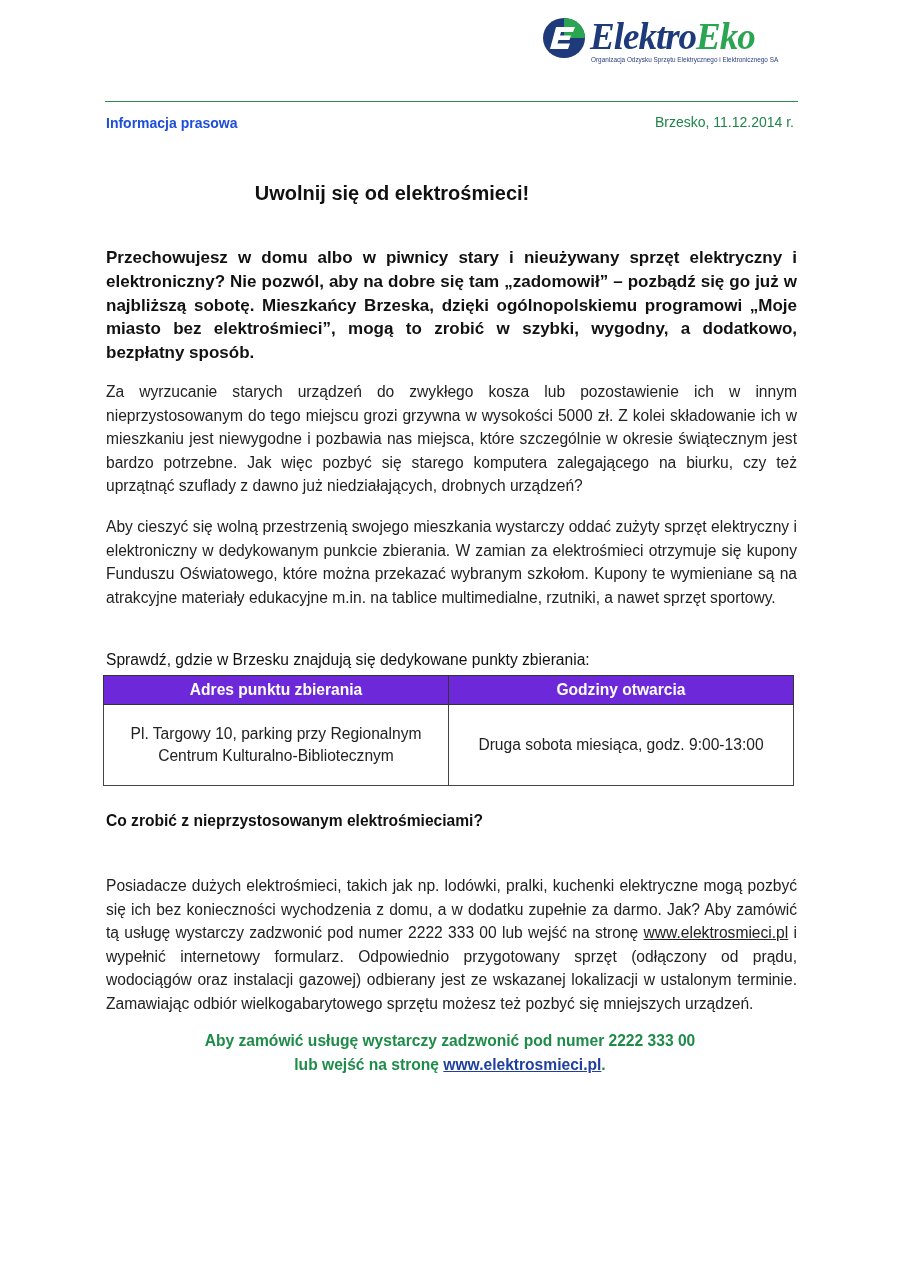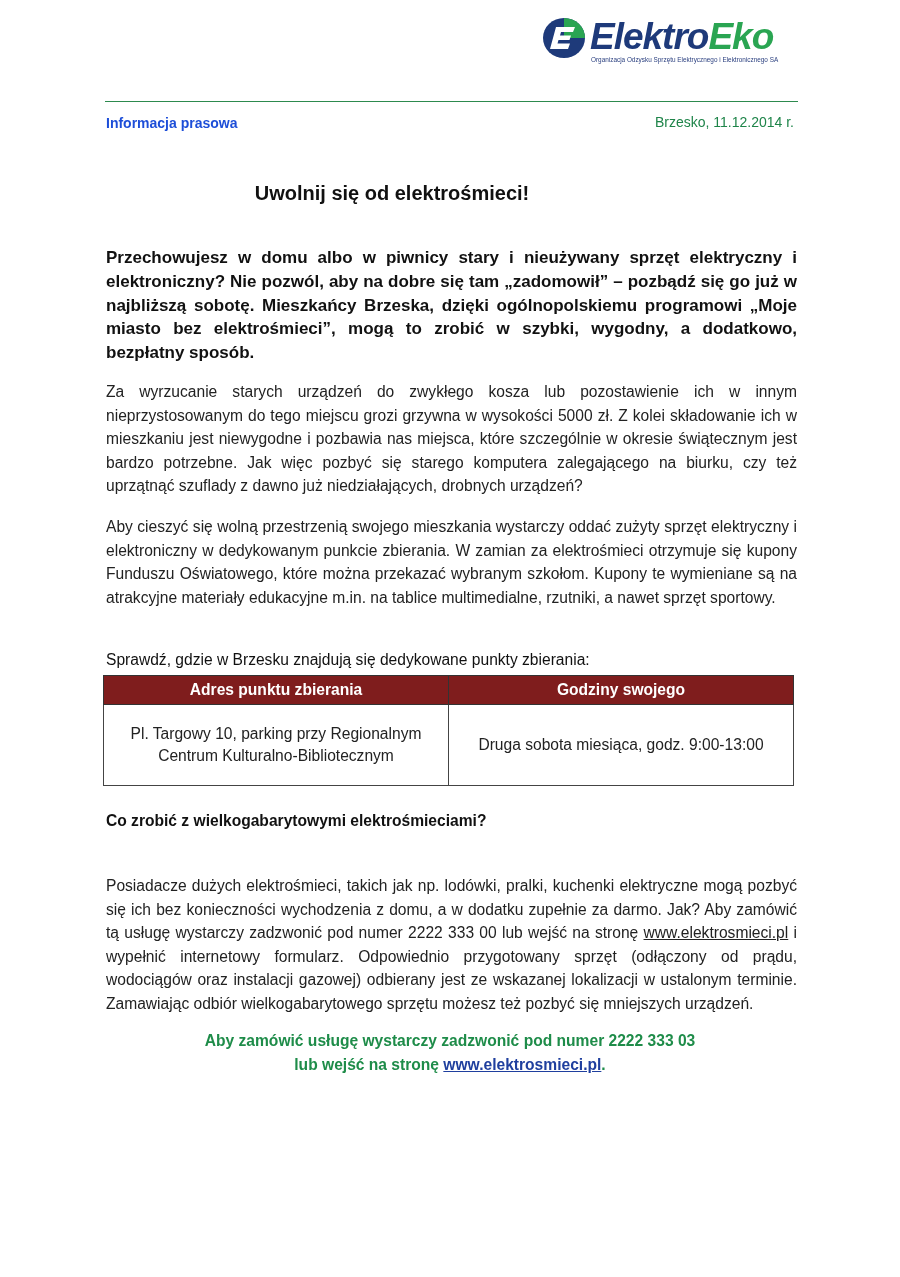--- a/index.html
+++ b/index.html
@@ -1,33 +1,33 @@
 <!DOCTYPE html>
 <html><head>
 <meta charset="utf-8">
 <style>
   html, body { margin: 0; padding: 0; background: #ffffff; }
   body { width: 900px; height: 1277px; position: relative; overflow: hidden; font-family: "Liberation Sans", sans-serif; color: #1a1a1a; }
   .logo { position: absolute; left: 542px; top: 14px; width: 270px; height: 56px; }
   .logo-mark { position: absolute; left: 0; top: 2px; width: 44px; height: 44px; }
-  .logo-word { position: absolute; left: 48px; top: 0px; font-family: Liberation Sans, sans-serif; font-weight: bold; font-style: italic; font-size: 37px; letter-spacing: -1px; line-height: 46px; }
+  .logo-word { position: absolute; left: 48px; top: 0px; font-family: Liberation Serif, serif; font-weight: bold; font-style: italic; font-size: 37px; letter-spacing: -1px; line-height: 46px; }
   .logo-word .elektro { color: #1e3a7a; }
   .logo-word .eko { color: #2aa552; }
   .logo-sub { position: absolute; left: 49px; top: 42px; font-size: 6.4px; color: #2a3f7f; white-space: nowrap; }
   .rule { position: absolute; left: 105px; top: 101px; width: 693px; height: 0; border-top: 1.5px solid #2d8a4e; }
   .hdr-left { position: absolute; left: 106px; top: 115px; font-size: 14px; font-weight: bold; color: #1d4ed8; }
   .hdr-right { position: absolute; right: 106px; top: 114px; font-size: 14px; font-weight: normal; color: #1e8449; }
   .title { position: absolute; left: 0; width: 784px; top: 182px; text-align: center; font-size: 20px; font-weight: bold; color: #111; }
   .para { position: absolute; left: 106px; width: 691px; font-size: 15.6px; line-height: 23.5px; text-align: justify; color: #222; }
   .lead { top: 246px; font-weight: bold; font-size: 17px; line-height: 23.8px; color: #111; }
   .p2 { top: 380px; }
   .p3 { top: 515px; }
   .sub-h { position: absolute; left: 106px; top: 651px; font-size: 15.6px; font-weight: normal; color: #111; }
   table.points { position: absolute; left: 103px; top: 675px; width: 691px; border-collapse: collapse; font-size: 15.6px; }
-  table.points th { background: #7f1d1d; color: #ffffff; font-weight: bold; height: 28px; padding: 0; border: 1px solid #333; font-size: 15.6px; margin-top: 34px; }
+  table.points th { background: #6d28d9; color: #ffffff; font-weight: bold; height: 28px; padding: 0; border: 1px solid #333; font-size: 15.6px; margin-top: 34px; }
   table.points td { height: 80px; border: 1px solid #444; text-align: center; color: #222; line-height: 22px; padding: 0 10px; }
   table.points th:first-child, table.points td:first-child { width: 50%; }
   .q-h { position: absolute; left: 106px; top: 812px; font-size: 15.6px; font-weight: bold; color: #111; }
   .p4 { top: 874px; }
   .link { color: #222; text-decoration: underline; }
   .closing { position: absolute; left: 0; width: 900px; top: 1029px; text-align: center; font-size: 15.6px; font-weight: bold; color: #1e8c49; line-height: 24px; }
   .closing .link2 { color: #1f3f9e; text-decoration: underline; }
 </style>
 </head>
 <body>
@@ -51,30 +51,30 @@
 <div class="para lead">Przechowujesz w domu albo w piwnicy stary i nieużywany sprzęt elektryczny i elektroniczny? Nie pozwól, aby na dobre się tam „zadomowił” – pozbądź się go już w najbliższą sobotę. Mieszkańcy Brzeska, dzięki ogólnopolskiemu programowi „Moje miasto bez elektrośmieci”, mogą to zrobić w szybki, wygodny, a dodatkowo, bezpłatny sposób.</div>
 <div class="para p2">Za wyrzucanie starych urządzeń do zwykłego kosza lub pozostawienie ich w innym nieprzystosowanym do tego miejscu grozi grzywna w wysokości 5000 zł. Z kolei składowanie ich w mieszkaniu jest niewygodne i pozbawia nas miejsca, które szczególnie w okresie świątecznym jest bardzo potrzebne. Jak więc pozbyć się starego komputera zalegającego na biurku, czy też uprzątnąć szuflady z dawno już niedziałających, drobnych urządzeń?</div>
 <div class="para p3">Aby cieszyć się wolną przestrzenią swojego mieszkania wystarczy oddać zużyty sprzęt elektryczny i elektroniczny w dedykowanym punkcie zbierania. W zamian za elektrośmieci otrzymuje się kupony Funduszu Oświatowego, które można przekazać wybranym szkołom. Kupony te wymieniane są na atrakcyjne materiały edukacyjne m.in. na tablice multimedialne, rzutniki, a nawet sprzęt sportowy.</div>
 
 <div class="sub-h">Sprawdź, gdzie w Brzesku znajdują się dedykowane punkty zbierania:</div>
 
 <table class="points">
   <thead>
     <tr>
       <th>Adres punktu zbierania</th>
-      <th>Godziny swojego</th>
+      <th>Godziny otwarcia</th>
     </tr>
   </thead>
   <tbody>
     <tr>
       <td>Pl. Targowy 10, parking przy Regionalnym Centrum Kulturalno-Bibliotecznym</td>
       <td>Druga sobota miesiąca, godz. 9:00-13:00</td>
     </tr>
   </tbody>
 </table>
 
-<div class="q-h">Co zrobić z wielkogabarytowymi elektrośmieciami?</div>
+<div class="q-h">Co zrobić z nieprzystosowanym elektrośmieciami?</div>
 <div class="para p4"><span>Posiadacze dużych elektrośmieci, takich jak np. lodówki, pralki, kuchenki elektryczne mogą pozbyć się ich bez konieczności wychodzenia z domu, a w dodatku zupełnie za darmo. Jak? Aby zamówić tą usługę wystarczy zadzwonić pod numer 2222 333 00 lub wejść na stronę </span><span class="link">www.elektrosmieci.pl</span><span> i wypełnić internetowy formularz. Odpowiednio przygotowany sprzęt (odłączony od prądu, wodociągów oraz instalacji gazowej) odbierany jest ze wskazanej lokalizacji w ustalonym terminie. Zamawiając odbiór wielkogabarytowego sprzętu  możesz też pozbyć się mniejszych urządzeń.</span></div>
 
 <div class="closing">
-  <div>Aby zamówić usługę wystarczy zadzwonić pod numer 2222 333 03</div>
+  <div>Aby zamówić usługę wystarczy zadzwonić pod numer 2222 333 00</div>
   <div><span>lub wejść na stronę </span><span class="link2">www.elektrosmieci.pl</span><span>.</span></div>
 </div>
 
 </body></html>

